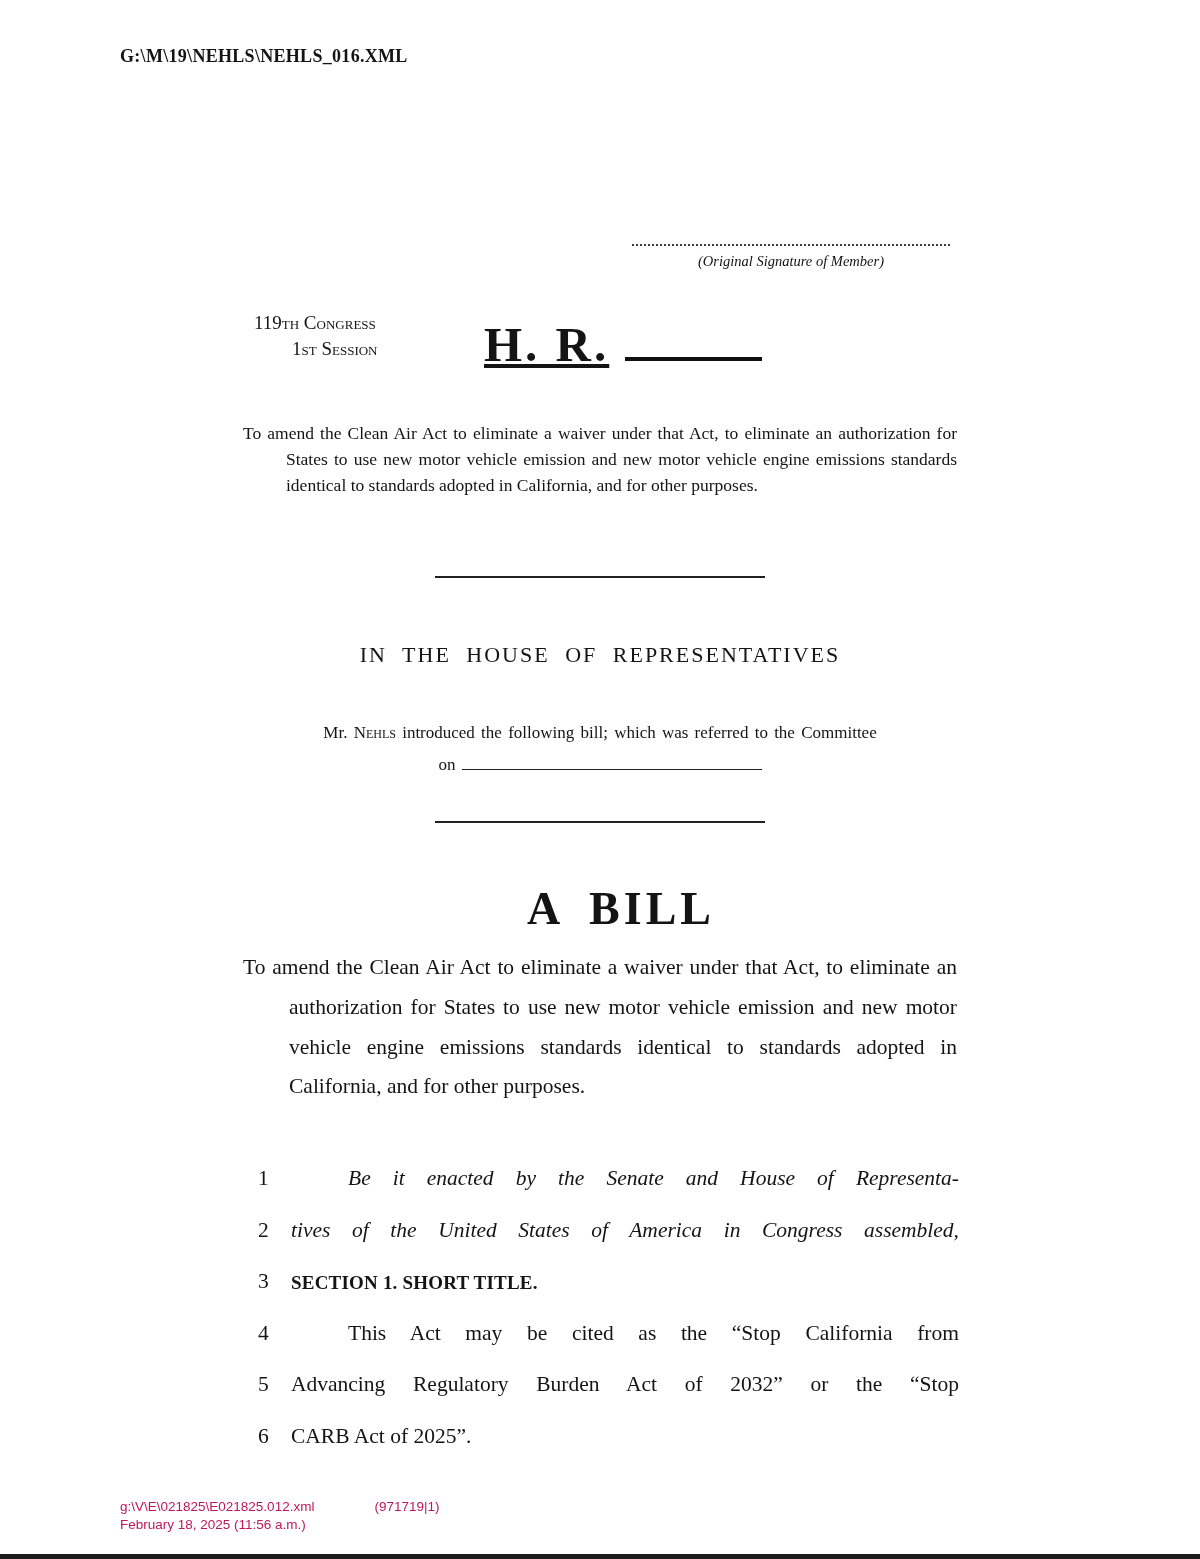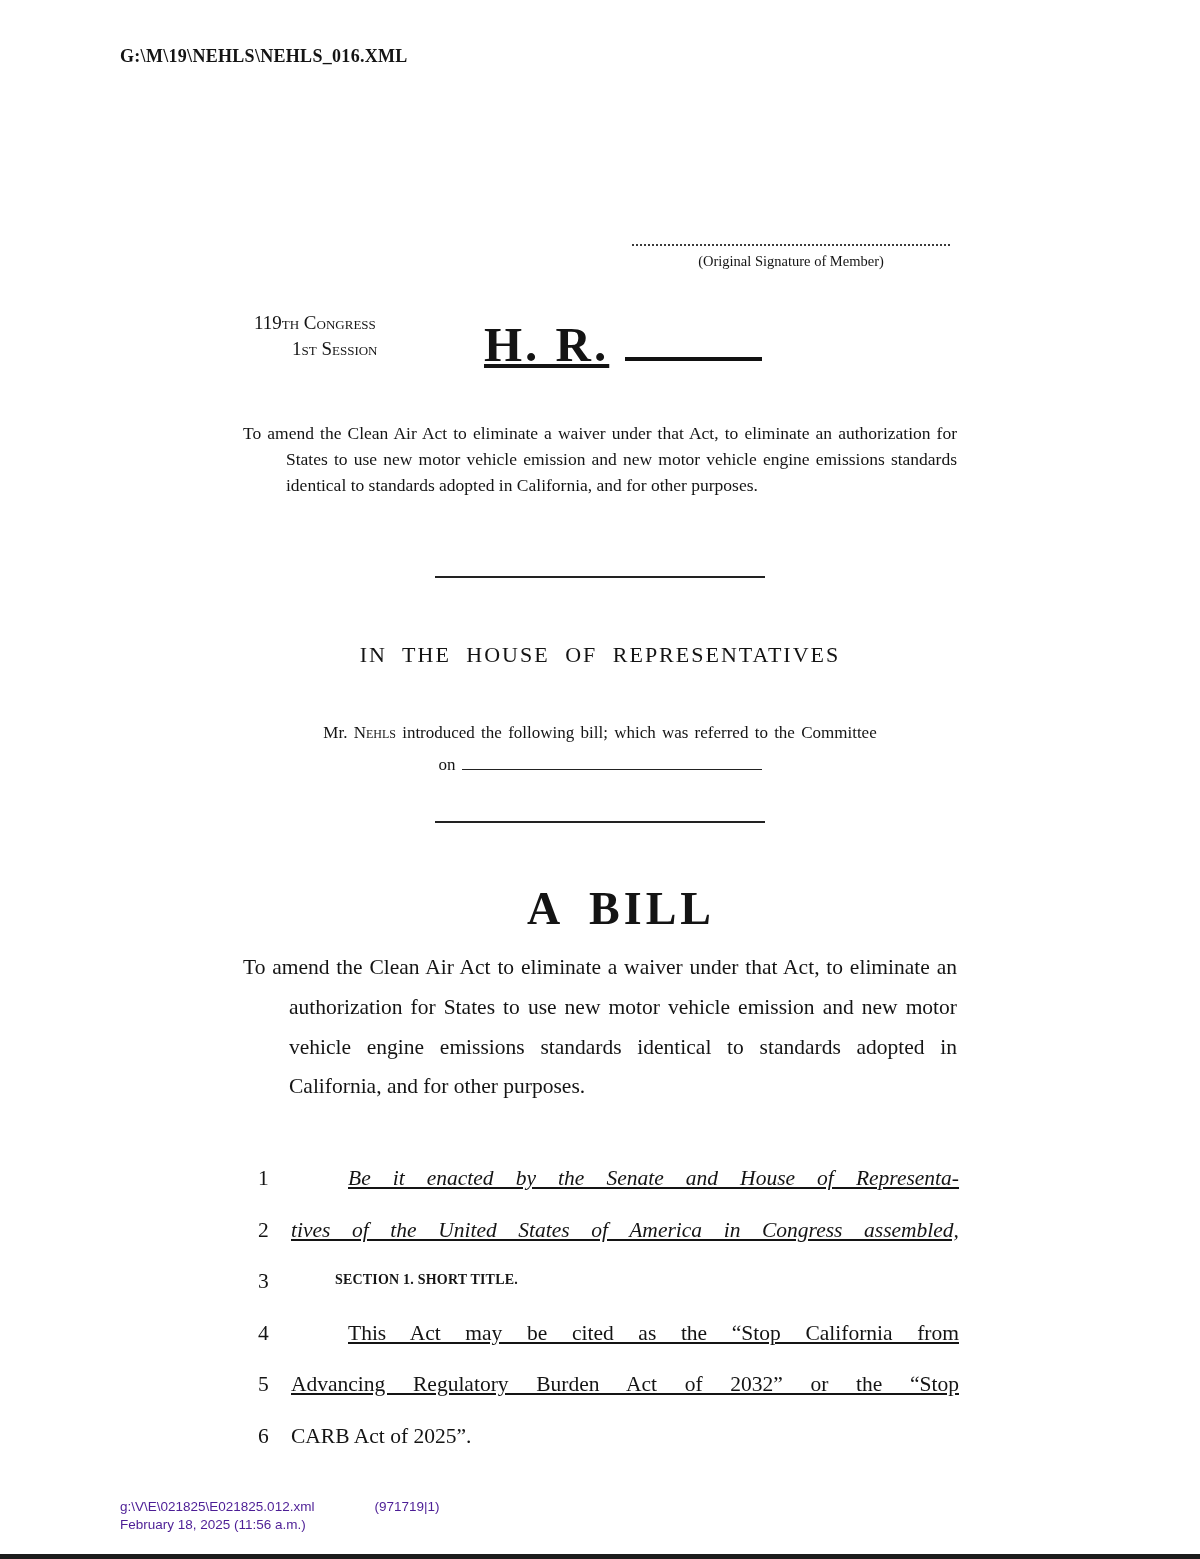--- a/index.html
+++ b/index.html
@@ -11,21 +11,21 @@
     color: #141414;
     overflow: hidden;
   }
   .abs { position: absolute; }
 
   .file-path {
     left: 120px; top: 46px;
     font-size: 18px; font-weight: bold; letter-spacing: 0.3px;
   }
 
-  .sig-block { left: 632px; top: 237px; width: 318px; text-align: center; }
+  .sig-block { left: 632px; top: 237px; width: 318px; text-align: center; font-style: italic; }
   .sig-line  { height: 9px; border-bottom: 2px dotted #3a3a3a; margin-bottom: 7px; }
   .sig-label { font-size: 14.5px; }
 
   .congress-block { left: 254px; top: 310px; font-size: 19px; line-height: 26px; }
   .congress-line2 { margin-left: 38px; }
   .smallcaps { font-variant: small-caps; }
 
   .hr-block { left: 484px; top: 316px; white-space: nowrap; }
   .hr-text  { font-size: 49px; font-weight: bold; letter-spacing: 3px; text-decoration: underline; }
   .hr-blank {
@@ -68,29 +68,29 @@
     left: 243px; top: 948px; width: 714px;
     font-size: 21.5px; line-height: 39.8px;
     text-align: justify;
     padding-left: 46px; text-indent: -46px;
   }
 
   .body-block { left: 245px; top: 1166px; width: 714px; }
   .body-row   { display: flex; height: 51.6px; font-size: 21.5px; align-items: flex-start; }
   .body-num   { flex: none; width: 46px; padding-left: 13px; }
   .body-text  { flex: 1; }
-  .jl { text-align: justify; text-align-last: justify; text-decoration: underline; }
+  .jl { text-align: justify; text-align-last: justify; }
   .ind { text-indent: 57px; }
   .it { font-style: italic; }
-  .sec-heading { font-weight: bold; font-size: 14px; padding-top: 3px; letter-spacing: 0.2px; margin-left: 44px; }
+  .sec-heading { font-weight: bold; font-size: 19px; padding-top: 3px; letter-spacing: 0.2px; }
 
   .footer {
     left: 120px; top: 1498px;
     font-family: "Liberation Sans", sans-serif;
-    font-size: 13.5px; line-height: 18px; color: #4c1d95;
+    font-size: 13.5px; line-height: 18px; color: #be185d;
   }
   .footer-code { margin-left: 60px; }
 
   .bottom-edge { left: 0; bottom: 0; width: 1200px; height: 5px; background: #1c1c1c; }
 </style>
 </head>
 <body>
 
 <div>
 

